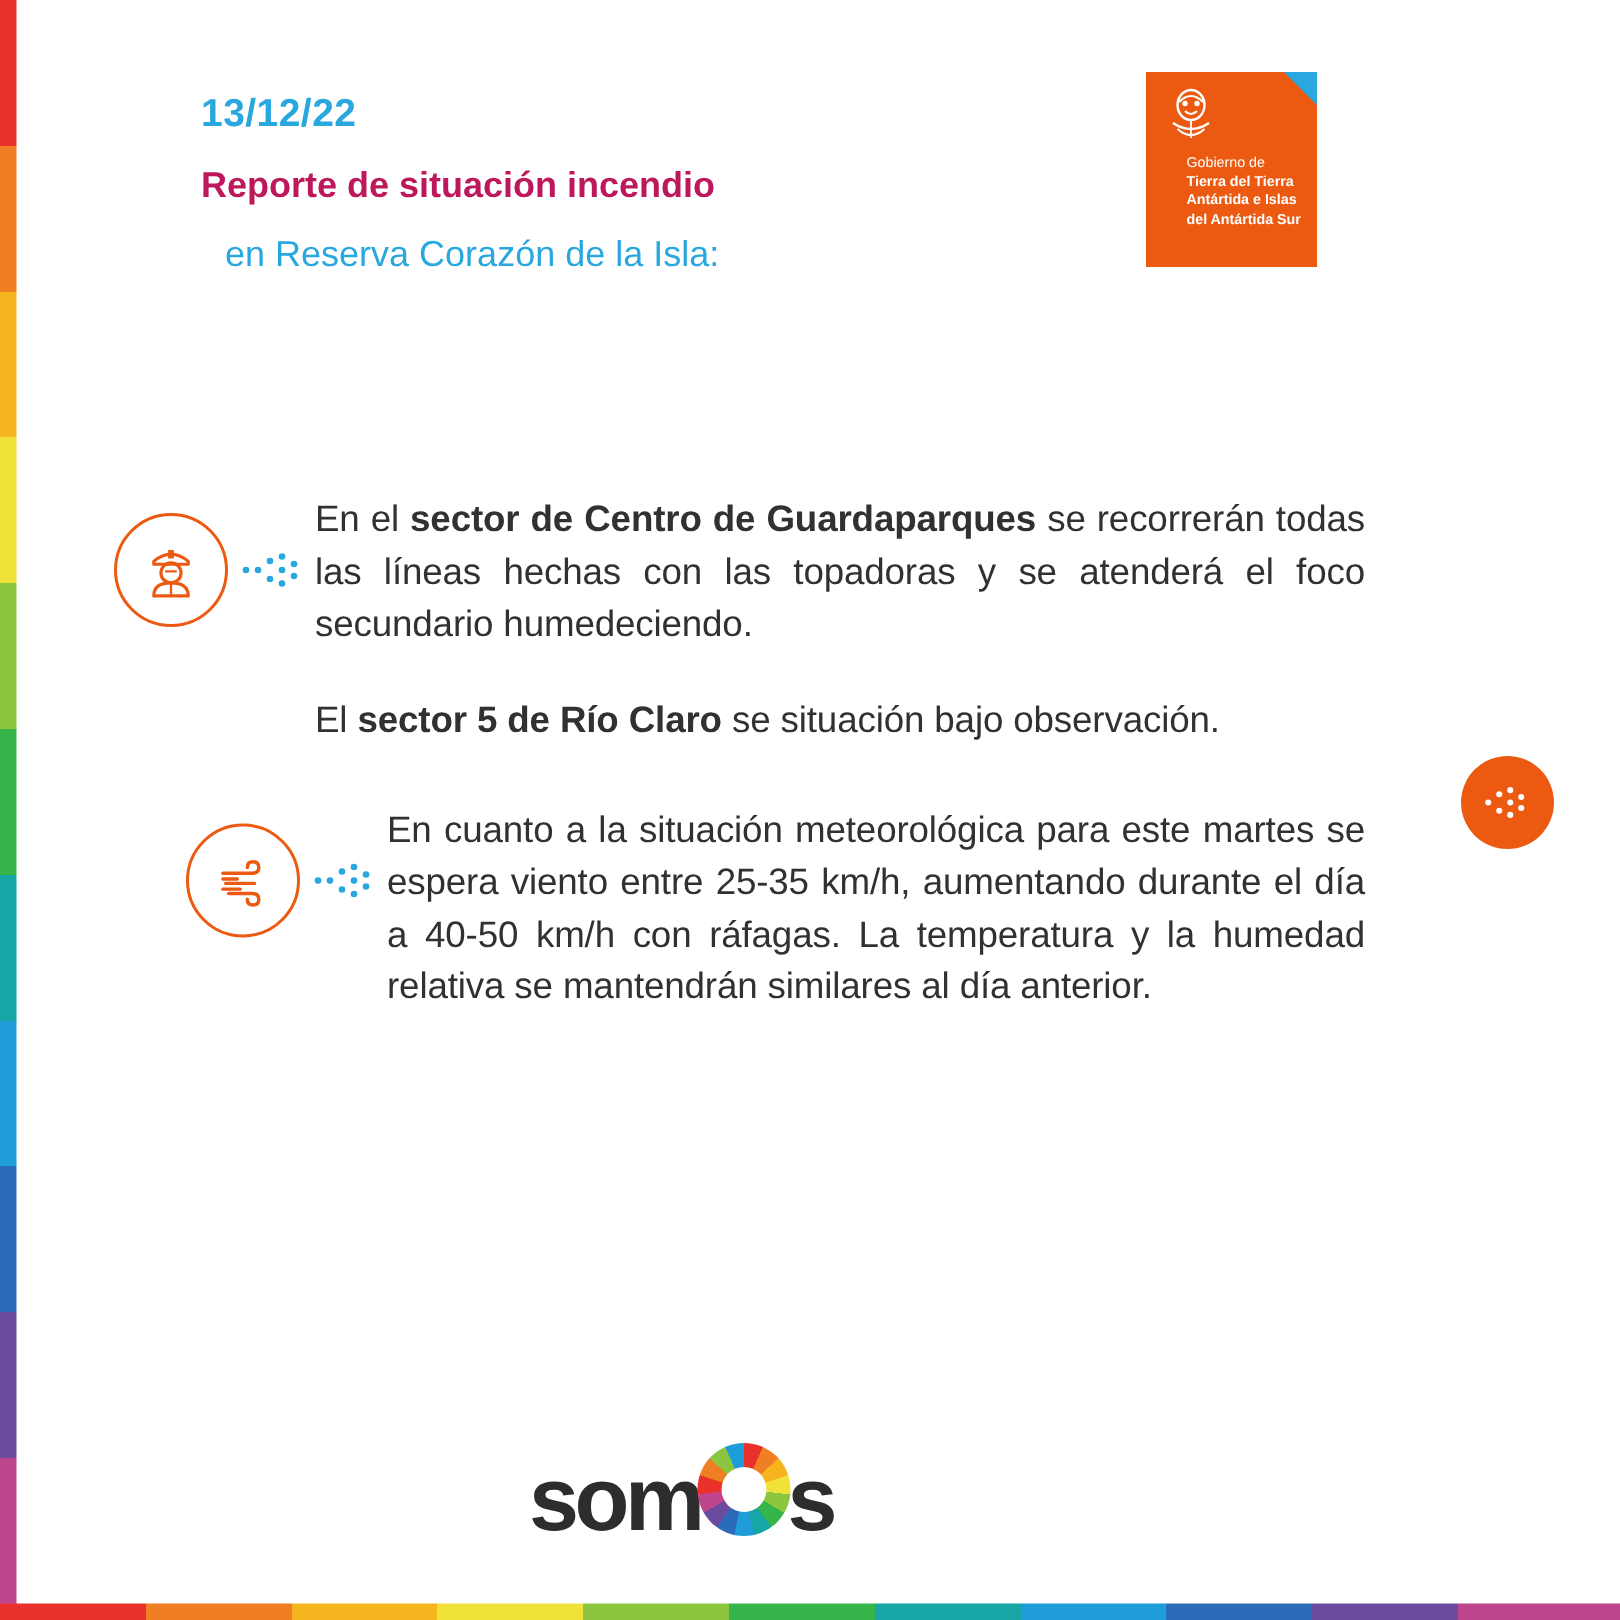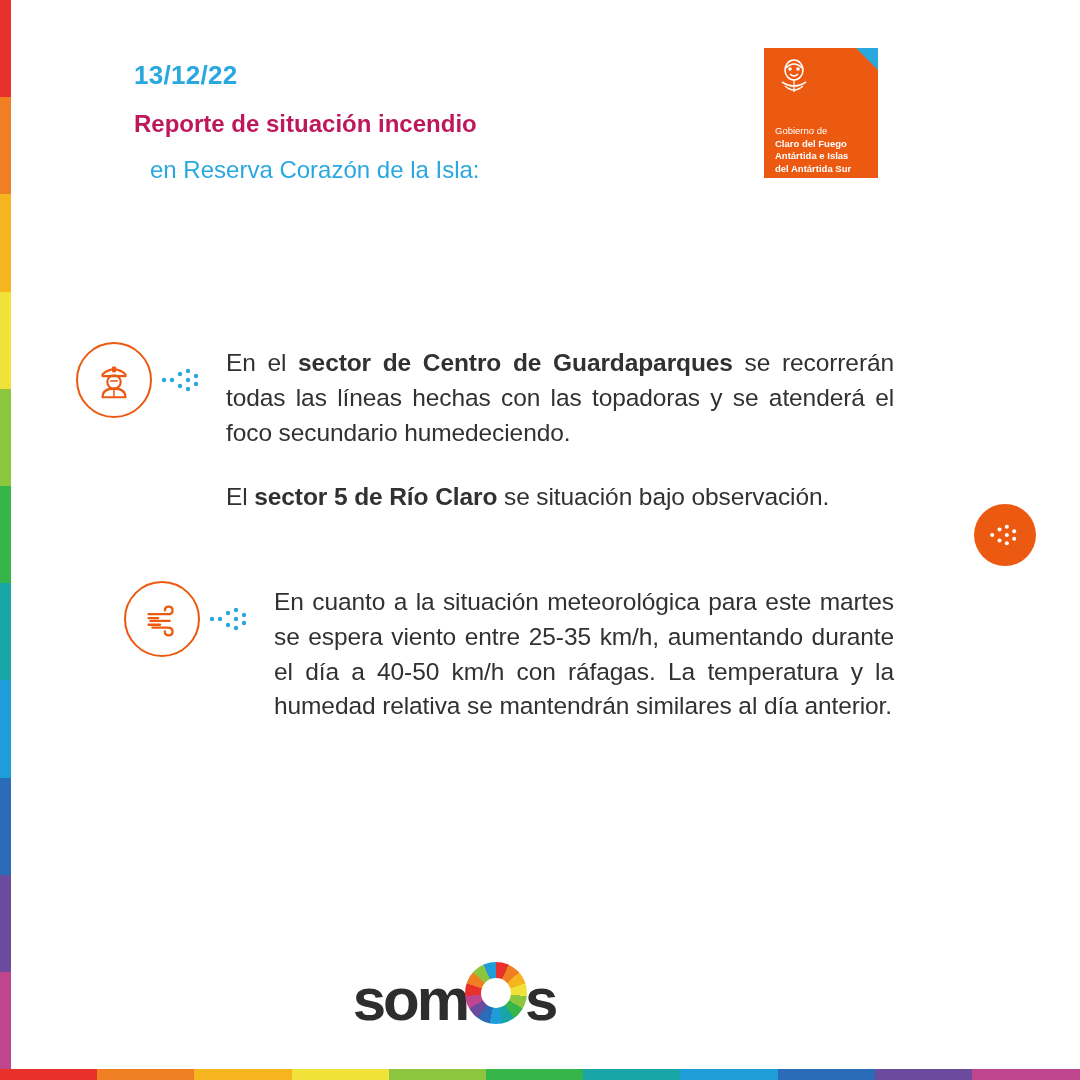--- a/index.html
+++ b/index.html
@@ -137,27 +137,26 @@
   }
   .gov-crest {
     position: absolute;
     left: 12px;
     top: 8px;
     width: 36px;
     height: 40px;
   }
   .gov-text {
     position: absolute;
-    left: 11px;
+    left: 27px;
     top: 55px;
     right: 6px;
     color: #ffffff;
     font-size: 9.5px;
     line-height: 1.32;
-    margin-top: 22px;
   }
   .gov-text .t1 { font-weight: normal; }
   .gov-text .t2 { font-weight: bold; }
 
   
   .content {
     position: absolute;
     left: 0;
     top: 330px;
     width: 1080px;
@@ -196,21 +195,21 @@
   }
   .text-col {
     flex: 1 1 auto;
     padding-right: 170px;
   }
   .para {
     color: #33312f;
     font-size: 24.5px;
     line-height: 1.42;
     text-align: justify;
-    margin: 16px;
+    margin: 0;
     letter-spacing: -0.1px;
   }
   .para + .para { margin-top: 30px; }
   .para b { font-weight: bold; }
 
   
   .arrow-button {
     position: absolute;
     right: 44px;
     top: 174px;
@@ -303,21 +302,21 @@
         <circle cx="14" cy="13" r="1.8" fill="#ffffff"></circle>
         <circle cx="22" cy="13" r="1.8" fill="#ffffff"></circle>
         <path d="M14 18 Q18 22 22 18" fill="none" stroke="#ffffff" stroke-width="1.4"></path>
         <path d="M6 26 Q18 34 30 26" fill="none" stroke="#ffffff" stroke-width="1.6"></path>
         <path d="M9 30 Q18 38 27 30" fill="none" stroke="#ffffff" stroke-width="1.4"></path>
         <path d="M18 24 L18 36" stroke="#ffffff" stroke-width="1.2"></path>
       </svg>
     </div>
     <div class="gov-text">
       <div class="t1">Gobierno de</div>
-      <div class="t2">Claro del Fuego</div>
+      <div class="t2">Tierra del Tierra</div>
       <div class="t2">Antártida e Islas</div>
       <div class="t2">del Antártida Sur</div>
     </div>
   </div>
 
   <div class="content">
 
     <div class="block">
       <div class="icon-col">
         <div class="circle-icon">

